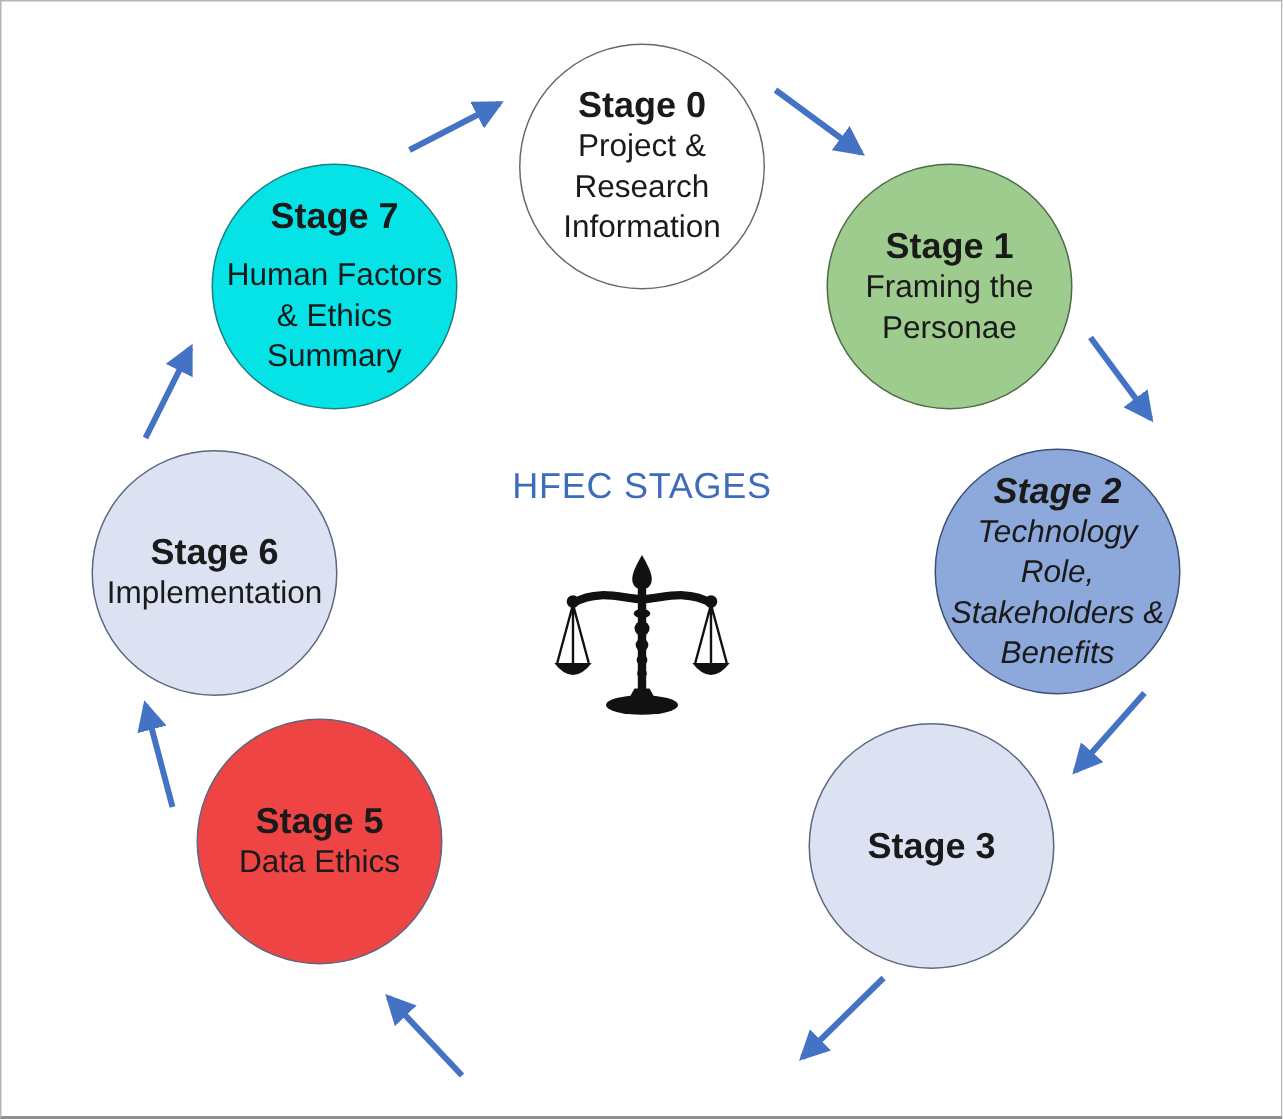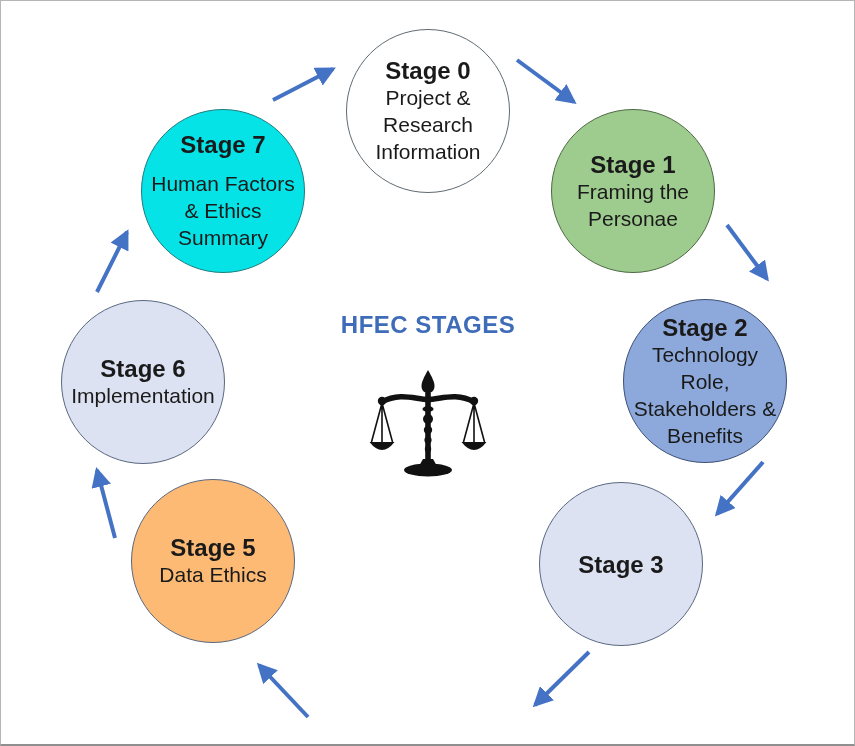--- a/index.html
+++ b/index.html
@@ -38,21 +38,21 @@
   .stage-4 { left: 345px; top: 564px; border-color: #5a6880; }
   .stage-5 { left: 130px; top: 478px; border-color: #5a6880; }
   .stage-6 { left: 60px;  top: 299px; border-color: #5a6880; }
   .stage-7 { left: 140px; top: 108px; border-color: #1e7d80; }
 
   .center-title {
     position: absolute;
     left: 287px; top: 310px; width: 280px;
     text-align: center;
     font-size: 24px;
-    font-weight: bold;
+    font-weight: normal;
     letter-spacing: 0.5px;
   }
   .arrows-layer {
     position: absolute; left: 0; top: 0;
     pointer-events: none;
   }
   .scales {
     position: absolute; left: 365px; top: 366px;
   }
   .scales-fill { fill: #111; }
@@ -83,30 +83,30 @@
     <div class="stage-title">Stage 0</div>
     <div class="stage-label">Project &amp;
 Research
 Information</div>
   </div>
   <div class="stage stage-1" style="background-color: rgb(158, 203, 142);">
     <div class="stage-title">Stage 1</div>
     <div class="stage-label">Framing the
 Personae</div>
   </div>
-  <div class="stage stage-2" style="background-color: rgb(141, 169, 219);">
+  <div class="stage stage-2" style="background-color: rgb(141, 169, 219); font-style: italic;">
     <div class="stage-title">Stage 2</div>
     <div class="stage-label">Technology Role,
 Stakeholders &amp;
 Benefits</div>
   </div>
   <div class="stage stage-3" style="background-color: rgb(220, 226, 241);">
     <div class="stage-title">Stage 3</div>
   </div>
-  <div class="stage stage-5" style="background-color: #fdba74;">
+  <div class="stage stage-5" style="background-color: #ef4444;">
     <div class="stage-title">Stage 5</div>
     <div class="stage-label">Data Ethics</div>
   </div>
   <div class="stage stage-6" style="background-color: rgb(220, 226, 241);">
     <div class="stage-title">Stage 6</div>
     <div class="stage-label">Implementation</div>
   </div>
   <div class="stage stage-7" style="background-color: rgb(6, 227, 230); gap: 12px;">
     <div class="stage-title">Stage 7</div>
     <div class="stage-label">Human Factors

